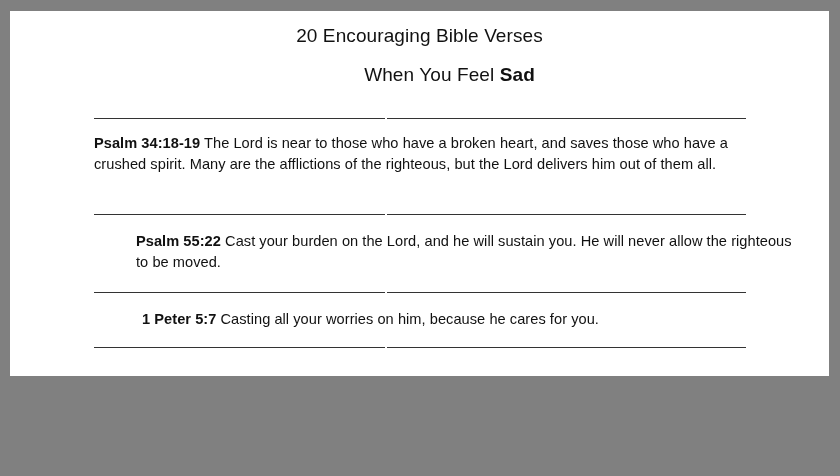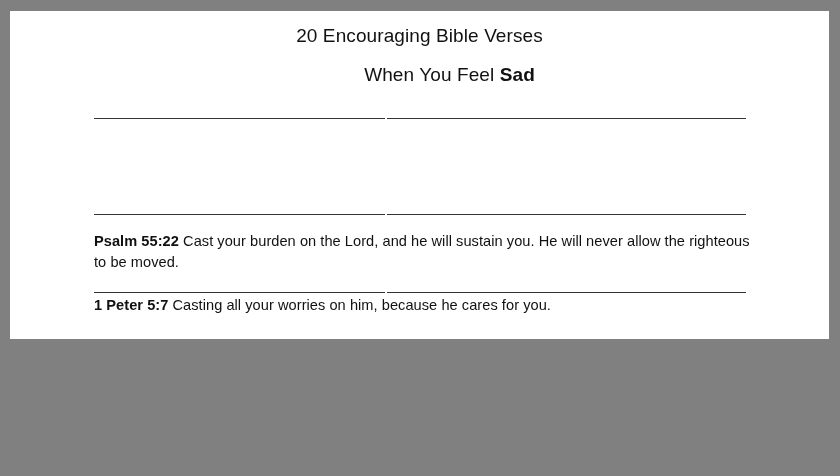--- a/index.html
+++ b/index.html
@@ -12,21 +12,21 @@
       background: #808080;
       position: relative;
       overflow: hidden;
       font-family: "Liberation Sans", "DejaVu Sans", sans-serif;
     }
     .page {
       position: absolute;
       left: 10px;
       top: 11px;
       width: 819px;
-      height: 328px;
+      height: 365px;
       background: #ffffff;
       overflow: hidden;
     }
     .title {
       position: absolute;
       left: 0;
       width: 100%;
       text-align: center;
       color: #111;
       font-size: 19px;
@@ -67,30 +67,33 @@
 </head>
 <body>
 
 <div class="page">
 
   <div class="title title1">20 Encouraging Bible Verses</div>
   <div class="title title2"><span>When You Feel </span><b>Sad</b></div>
 
   <div class="divider" style="top:107px;"></div>
 
+  <div class="verse" style="top:122px;">
+    <span class="ref">Psalm 34:18-19</span><span> The Lord is near to those who have a broken heart, and saves those who have a crushed spirit. Many are the afflictions of the righteous, but the Lord delivers him out of them all.</span>
+  </div>
 
   <div class="divider" style="top:203px;"></div>
 
-  <div class="verse" style="top:220px;">
+  <div class="verse" style="top:220px;margin-left:42px;">
     <span class="ref">Psalm 55:22</span><span> Cast your burden on the Lord, and he will sustain you. He will never allow the righteous to be moved.</span>
   </div>
 
   <div class="divider" style="top:281px;"></div>
 
-  <div class="verse" style="top:284px;">
+  <div class="verse" style="top:298px;margin-left:48px;">
     <span class="ref">1 Peter 5:7</span><span> Casting all your worries on him, because he cares for you.</span>
   </div>
 
   <div class="divider" style="top:336px;"></div>
 
 
   <div class="divider" style="top:389px;"></div>
 
 
 </div>

